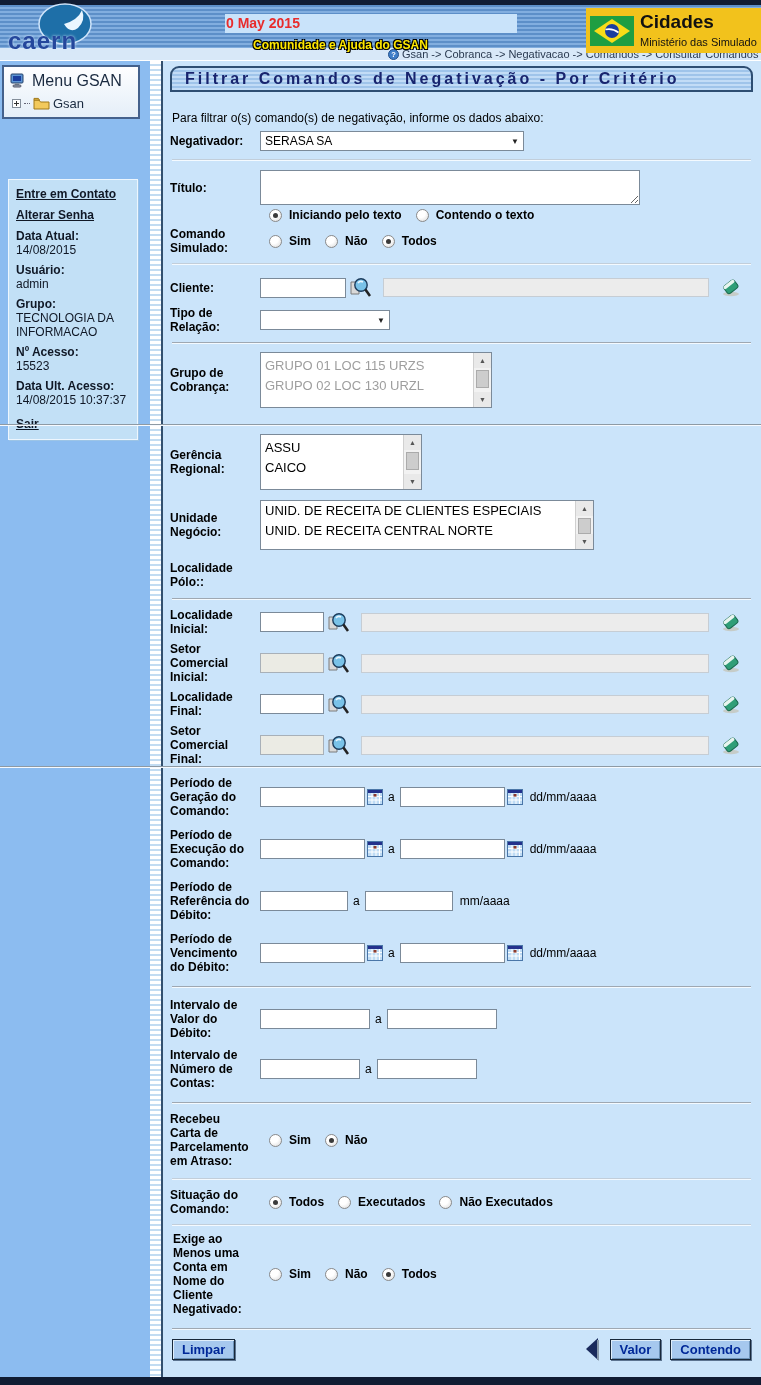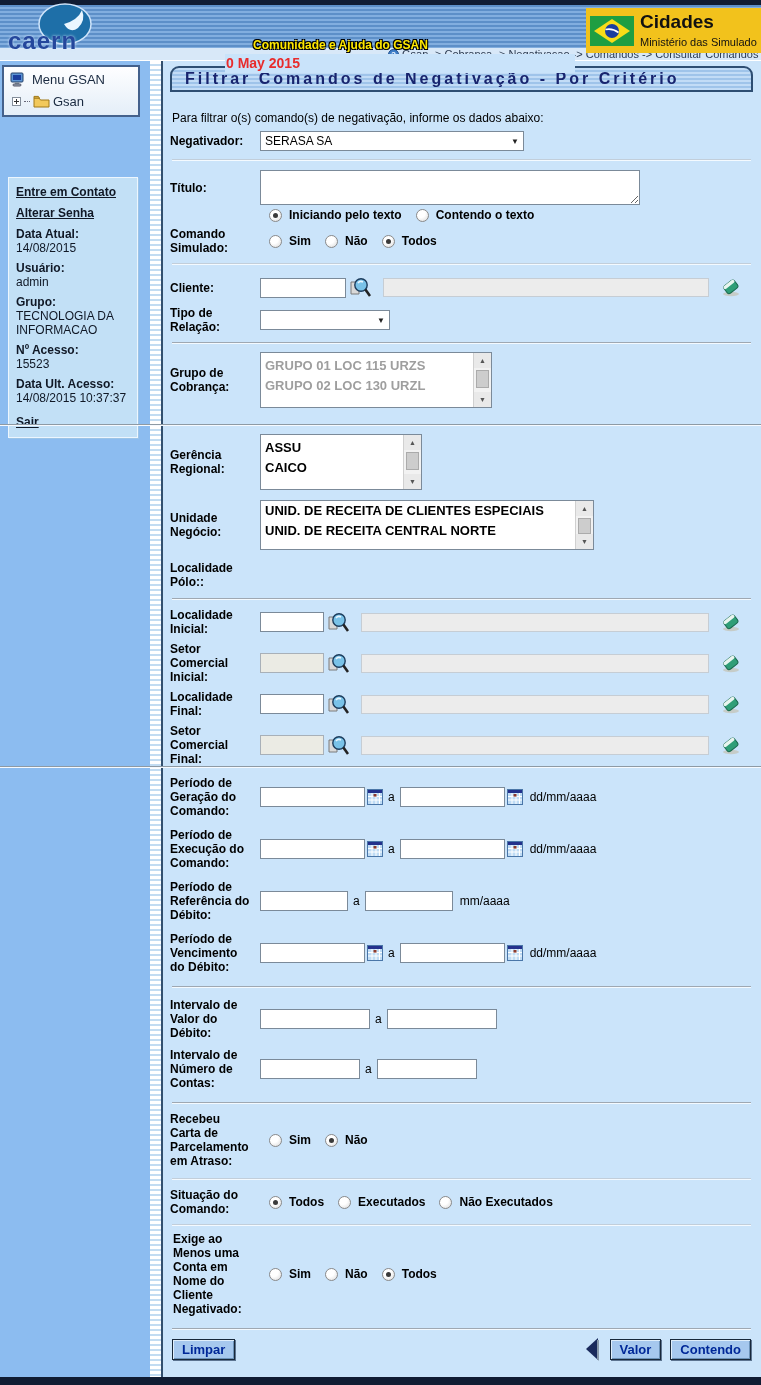--- a/index.html
+++ b/index.html
@@ -9,22 +9,22 @@
 
   
   .hdr { position:relative; height:61px; }
   .hdr-top { height:5px; background:#101C33; }
   .hdr-stripes { position:relative; height:43px;
     background:repeating-linear-gradient(to bottom,#5D8FC8 0 2px,#82AEDF 2px 4px); }
   .brand { position:absolute; left:4px; top:-4px; width:150px; height:50px; }
   .brand-text { position:absolute; left:4px; top:26px; font-size:24px; font-weight:bold;
     color:#24479C; letter-spacing:1px; text-shadow:0 0 3px #CFE4FA; }
   .brand-circle { position:absolute; left:32px; top:2px; }
-  .datebox { position:absolute; left:225px; top:9px; width:350px; height:19px;
-    background:#C9E3FA; overflow:hidden;margin-top:40px; }
+  .datebox { position:absolute; left:225px; top:9px; width:292px; height:19px;
+    background:#C9E3FA; overflow:hidden; }
   .datebox span { font-size:14px; font-weight:bold; color:#E82C2C; line-height:19px; padding-left:1px; display:block; }
   .community { position:absolute; left:0; right:80px; top:30px; text-align:center; }
   .community a { font-size:12px; font-weight:bold; color:#FFE800; text-decoration:none;
     text-shadow:-1px -1px 0 #000, 1px -1px 0 #000, -1px 1px 0 #000, 1px 1px 0 #000; }
   .gov { position:absolute; right:0; top:3px; width:175px; height:45px; background:#F2C21C;
     display:flex; align-items:center; padding-left:4px; }
   .gov-txt { margin-left:6px; }
   .gov-title { font-size:19px; font-weight:bold; color:#111; line-height:20px; }
   .gov-sub { font-size:11px; color:#111; }
   .crumbbar { height:13px; background:#D8E8F8; border-bottom:1px solid #fff;
@@ -41,21 +41,21 @@
   .content { flex:1; background:#CBE4FA; border-left:2px solid #33506E;
     display:flex; flex-direction:column; padding:0 8px 0 7px; }
   .botbar { height:8px; background:#101C33; }
 
   .page-divider { position:absolute; left:0; width:761px; height:2px;
     border-top:1px solid #8E9AA4; border-bottom:1px solid #F6FAFF; z-index:6; }
 
   
   .menubox { margin:4px 2px 0 2px; width:138px; border:2px solid #44618C;
     background:linear-gradient(#FEFEFF,#E4EEF8); padding:5px 4px 6px 6px; }
-  .menubox-title { display:flex; align-items:flex-start; gap:6px; font-size:13px; color:#1A2A40; }
+  .menubox-title { display:flex; align-items:center; gap:6px; font-size:16px; color:#1A2A40; }
   .treerow { display:flex; align-items:center; gap:3px; margin:6px 0 0 2px; font-size:13px; color:#1A2A40; }
   .expander { width:9px; height:9px; border:1px solid #848E9A; background:#fff; position:relative; }
   .expander::before { content:""; position:absolute; left:1px; right:1px; top:3px; height:1px; background:#333; }
   .expander::after { content:""; position:absolute; top:1px; bottom:1px; left:3px; width:1px; background:#333; }
   .dotline { width:6px; border-top:1px dotted #667; }
 
   .infobox { margin:60px 6px 0 8px; width:130px; background:#C2E0F6;
     border:1px solid #EDF6FE; box-shadow:1px 1px 0 #9CC4E6; padding:7px 6px 8px 7px;
     font-size:12px; color:#101826; }
   .infobox a { display:block; font-weight:bold; color:#101826; text-decoration:underline; margin-bottom:7px; }
@@ -97,21 +97,21 @@
   .sel264 { width:264px; } .sel130 { width:130px; }
 
   .ro { height:19px; background:#ECECEC; border:1px solid #C6CDD4; }
   .grow { flex:1; margin-left:12px; }
   .srow .ctl { padding-right:56px; }
   .srow .eraser { margin-left:12px; margin-right:-44px; }
 
   .icon { display:inline-flex; flex:0 0 auto; }
   .mag { margin-left:3px; cursor:pointer; }
 
-  .listbox { display:flex; background:#fff; border:1px solid #7B8A99;font-weight:bold; }
+  .listbox { display:flex; background:#fff; border:1px solid #7B8A99; }
   .listbox .opts { flex:1; overflow:hidden; padding:3px 2px 0 4px; }
   .listbox .opt { font-size:13px; line-height:20px; color:#000; white-space:nowrap; }
   .listbox.dim .opt { color:#9E9E9E; }
   .sbar { flex:0 0 17px; background:#F2F2F2; border-left:1px solid #D0D0D0;
     display:flex; flex-direction:column; align-items:center; }
   .sbtn { width:17px; height:15px; background:#E9E9E9; color:#555; font-size:7px;
     text-align:center; line-height:15px; cursor:pointer; }
   .sthumb { width:13px; height:18px; background:#CDCDCD; border:1px solid #ABABAB; margin-top:2px; }
   .sspace { flex:1; }
   .lb232{width:232px;height:56px} .lb162{width:162px;height:56px} .lb334{width:334px;height:50px}

